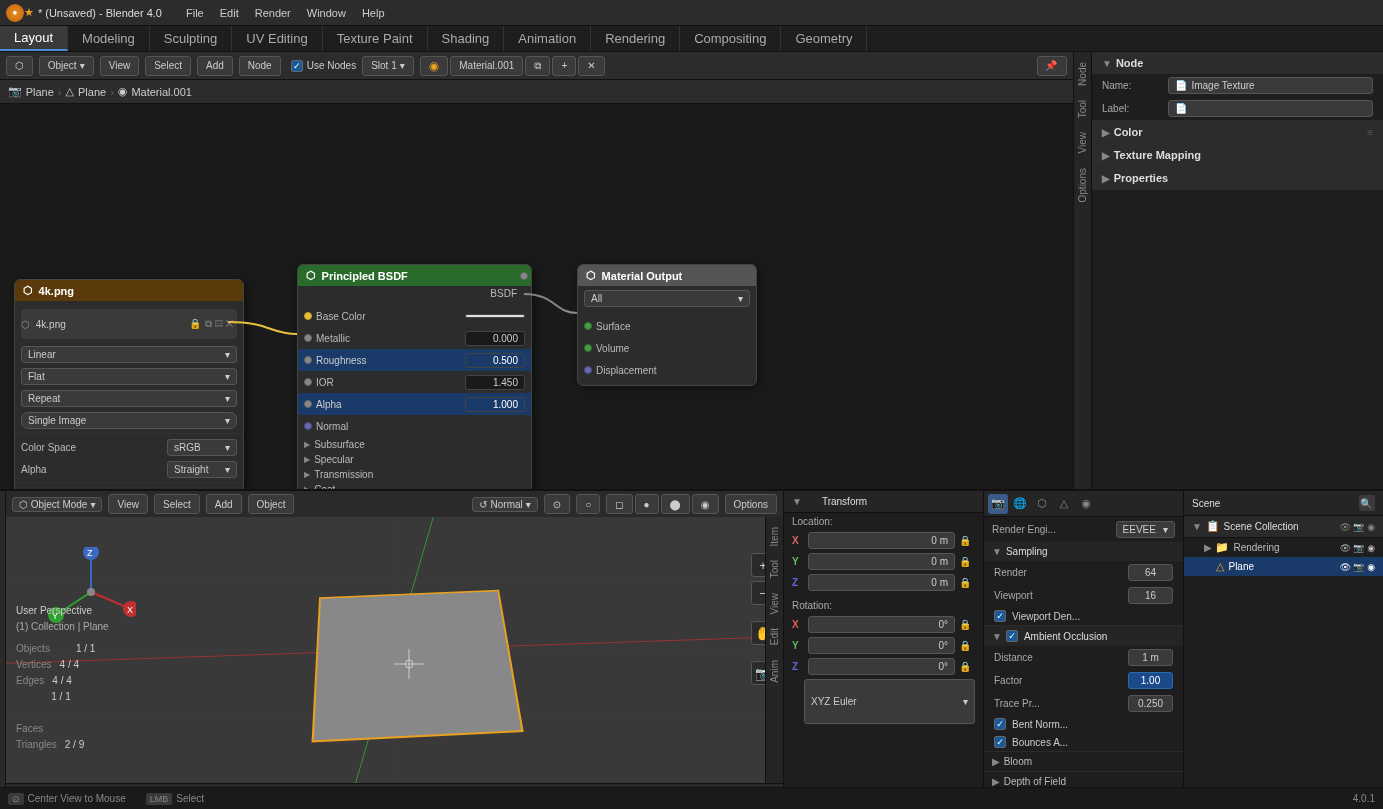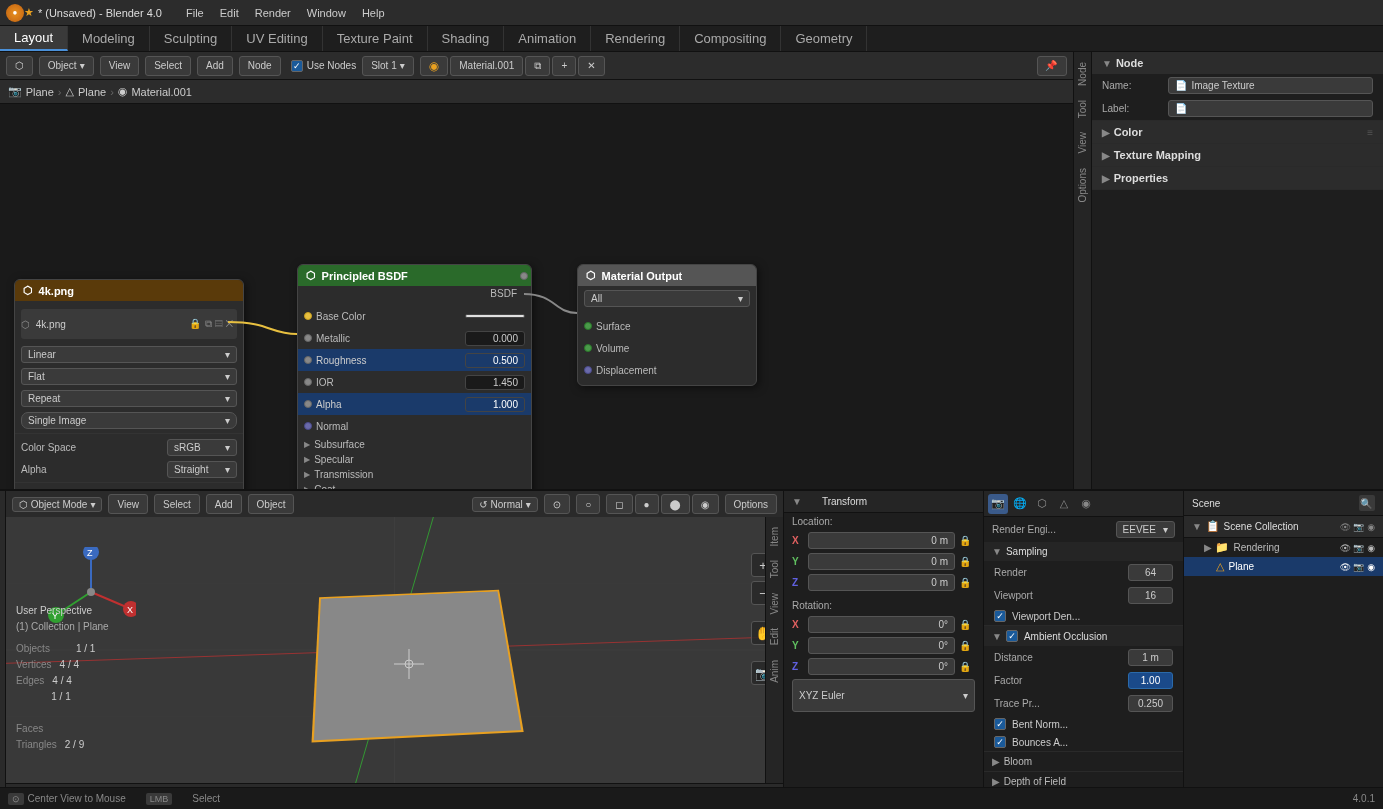--- a/index.html
+++ b/index.html
@@ -909,21 +909,21 @@
           <span style="color:#60c060;font-size:10px;font-weight:bold;width:12px;">Y</span>
           <div style="background:#3a3a3a;border:1px solid #555;border-radius:3px;font-size:10px;color:#ccc;padding:2px 6px;flex:1;text-align:right;">0°</div>
           <div style="width:16px;font-size:10px;color:#666;">🔒</div>
         </div>
         <div style="display:flex;align-items:center;padding:2px 8px;gap:4px;">
           <span style="color:#6060e0;font-size:10px;font-weight:bold;width:12px;">Z</span>
           <div style="background:#3a3a3a;border:1px solid #555;border-radius:3px;font-size:10px;color:#ccc;padding:2px 6px;flex:1;text-align:right;">0°</div>
           <div style="width:16px;font-size:10px;color:#666;">🔒</div>
         </div>
         <div style="display:flex;align-items:center;padding:2px 8px;gap:4px;">
-          <div style="background:#3a3a3a;border:1px solid #555;border-radius:3px;font-size:10px;color:#ccc;padding:10px 6px;flex:1;display:flex;align-items:flex-start;justify-content:space-between;">
+          <div style="background:#3a3a3a;border:1px solid #555;border-radius:3px;font-size:10px;color:#ccc;padding:16px 6px;flex:1;display:flex;align-items:flex-start;justify-content:space-between;margin-left:12px;">
             <span>XYZ Euler</span>
             <span>▾</span>
           </div>
         </div>
       </div>
 
       <div class="rpanel">
 
         <div style="display:flex;flex-direction:row;background:#252525;border-bottom:1px solid #111;height:26px;align-items:center;padding:0 4px;gap:2px;">
           <div style="width:20px;height:20px;border-radius:3px;display:flex;align-items:center;justify-content:center;font-size:11px;background:#3a5a8a;color:#fff;cursor:pointer;">📷</div>
@@ -1048,21 +1048,21 @@
 
     </div>
 
   </div>
 
   <div class="status-bar">
     <div style="display:flex;align-items:center;gap:4px;">
       <span style="background:#3a3a3a;padding:1px 4px;border-radius:2px;font-size:9px;">⊙</span>
       <span>Center View to Mouse</span>
     </div>
-    <div style="display:flex;align-items:center;gap:20px;">
+    <div style="display:flex;align-items:center;gap:4px;">
       <span style="background:#3a3a3a;padding:1px 4px;border-radius:2px;font-size:9px;">LMB</span>
       <span>Select</span>
     </div>
     <div style="margin-left:auto;">
       <span>4.0.1</span>
     </div>
   </div>
 
 </div>
 

